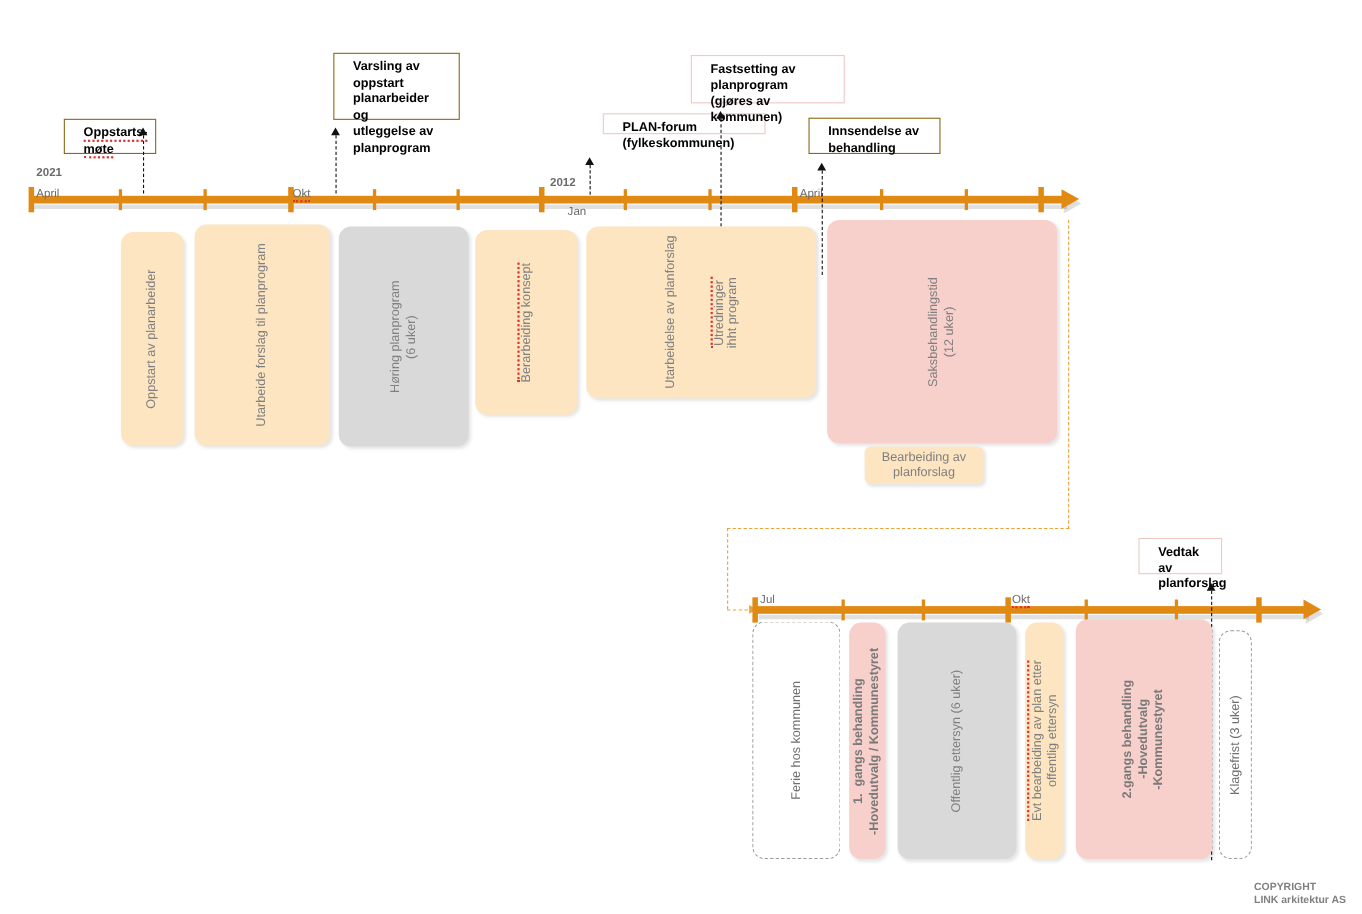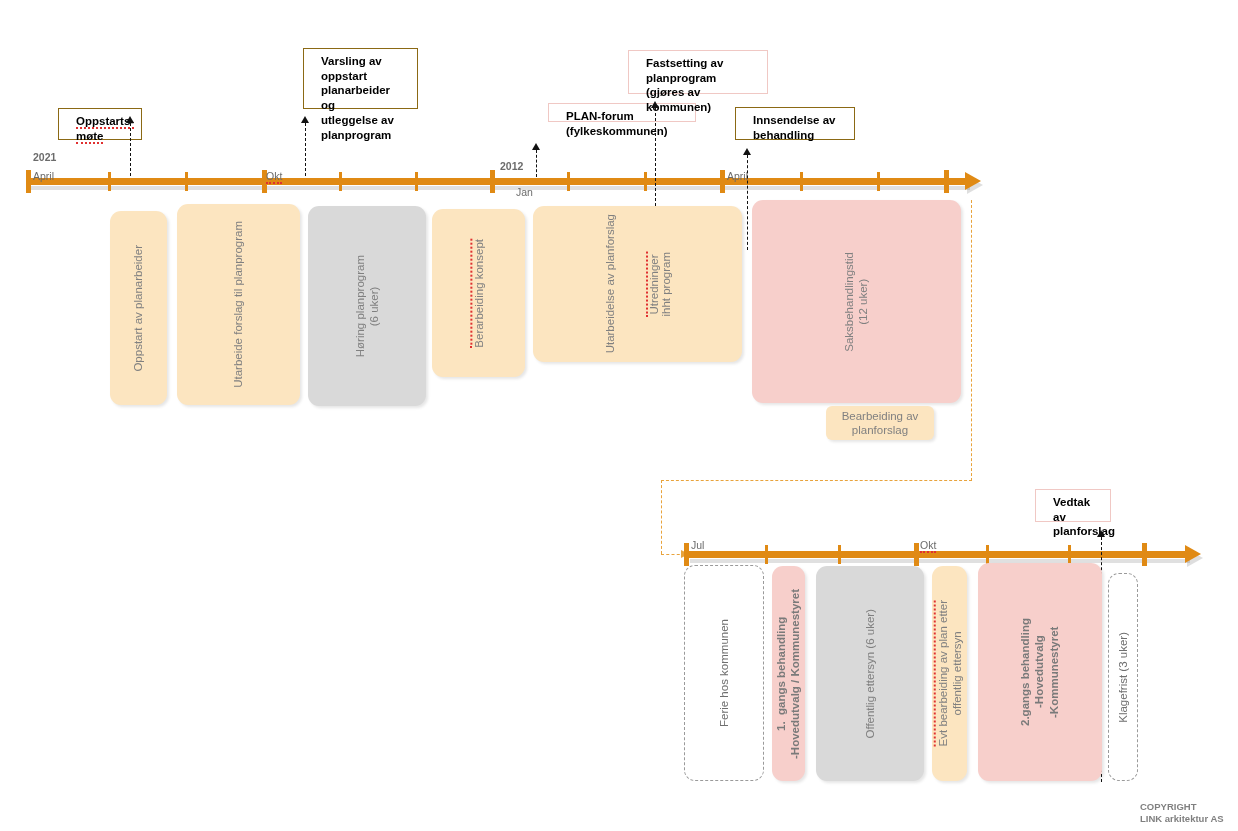--- a/index.html
+++ b/index.html
@@ -168,21 +168,21 @@
 ihht program</span>
   </div>
 
   <div class="bar pink" style="left:752px;top:200px;width:209px;height:203px;">
     <span class="vtext">Saksbehandlingstid
 (12 uker)</span>
   </div>
 
 
 
-  <div class="bar orange" style="left:786px;top:406px;width:108px;height:34px;border-radius:6px;margin-left:40px;">
+  <div class="bar orange" style="left:786px;top:406px;width:108px;height:34px;border-radius:6px;">
     <span class="htext">Bearbeiding av
 planforslag</span>
   </div>
 
   <div class="conn v" style="left:971px;top:200px;height:281px;"></div>
   <div class="conn h" style="left:661px;top:480px;width:311px;"></div>
   <div class="conn v" style="left:661px;top:480px;height:74px;"></div>
   <div class="conn h" style="left:661px;top:554px;width:24px;"></div>
   <div class="conn-arrow" style="left:681px;top:550px;"></div>
 

